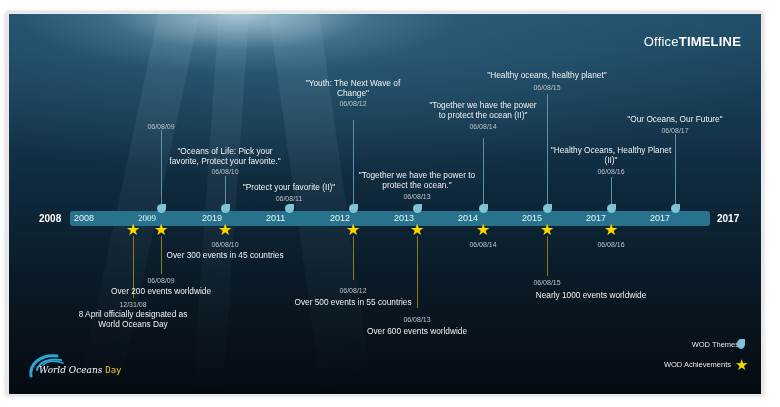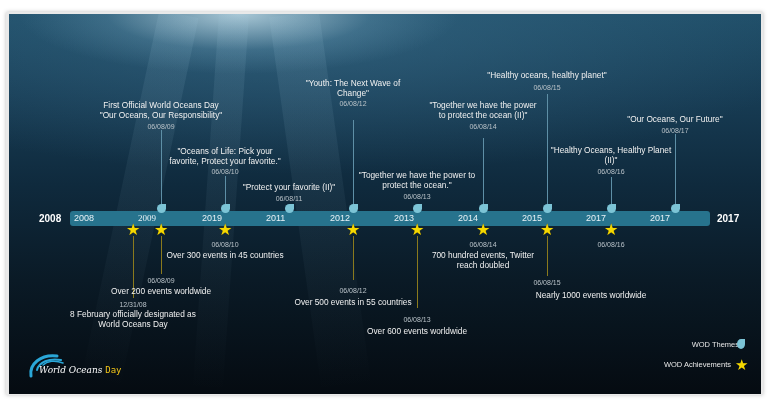--- a/index.html
+++ b/index.html
@@ -32,40 +32,37 @@
 </style>
 </head>
 <body>
 
 <div class="frame"></div>
 <div class="slide">
   <div class="ray" style="left:150px;width:40px;transform:rotate(12deg);"></div>
   <div class="ray" style="left:210px;width:30px;transform:rotate(4deg);"></div>
   <div class="ray" style="left:260px;width:50px;transform:rotate(-8deg);"></div>
 
+  <div class="brand"><span>Office</span><b>TIMELINE</b></div>
 
   <div class="axis-end" style="left:30px;">2008</div>
   <div class="axis-bar"></div>
   <div class="axis-end" style="left:708px;">2017</div>
   <div class="year" style="left:65px;">2008</div>
   <div class="year" style="left:129px;font-family:Liberation Serif, serif;">2009</div>
   <div class="year" style="left:193px;">2019</div>
   <div class="year" style="left:257px;">2011</div>
   <div class="year" style="left:321px;">2012</div>
   <div class="year" style="left:385px;">2013</div>
   <div class="year" style="left:449px;">2014</div>
   <div class="year" style="left:513px;">2015</div>
   <div class="year" style="left:577px;">2017</div>
   <div class="year" style="left:641px;">2017</div>
 
   <div class="vline" style="left:152px;top:116px;height:76px;"></div>
-  <div class="label" style="left:152px;top:86px;">
-      <div>First Official World Oceans Day</div>
-      <div>"Our Oceans, Our Responsibility"</div>
-    </div>
   <div class="date" style="left:152px;top:108px;">06/08/09</div>
   <div class="drop" style="left:148px;"></div>
 
   <div class="vline" style="left:216px;top:162px;height:30px;"></div>
   <div class="label" style="left:216px;top:132px;">
       <div>"Oceans of Life: Pick your</div>
       <div>favorite, Protect your favorite."</div>
     </div>
   <div class="date" style="left:216px;top:153px;">06/08/10</div>
   <div class="drop" style="left:212px;"></div>
@@ -118,21 +115,21 @@
   <div class="label" style="left:666px;top:100px;">
       <div>"Our Oceans, Our Future"</div>
     </div>
   <div class="date" style="left:666px;top:112px;">06/08/17</div>
   <div class="drop" style="left:662px;"></div>
 
   <div class="gline" style="left:124px;top:222px;height:62px;"></div>
   <div class="star" style="left:117px;">★</div>
   <div class="date" style="left:124px;top:286px;">12/31/08</div>
   <div class="label" style="left:124px;top:295px;">
-      <div>8 February officially designated as</div>
+      <div>8 April officially designated as</div>
       <div>World Oceans Day</div>
     </div>
 
   <div class="gline" style="left:152px;top:222px;height:38px;"></div>
   <div class="star" style="left:145px;">★</div>
   <div class="date" style="left:152px;top:262px;">06/08/09</div>
   <div class="label" style="left:152px;top:272px;">
       <div>Over 200 events worldwide</div>
     </div>
 
@@ -151,24 +148,20 @@
 
   <div class="gline" style="left:408px;top:222px;height:72px;"></div>
   <div class="star" style="left:401px;">★</div>
   <div class="date" style="left:408px;top:301px;">06/08/13</div>
   <div class="label" style="left:408px;top:312px;">
       <div>Over 600 events worldwide</div>
     </div>
 
   <div class="star" style="left:467px;">★</div>
   <div class="date" style="left:474px;top:226px;">06/08/14</div>
-  <div class="label" style="left:474px;top:236px;">
-      <div>700 hundred events, Twitter</div>
-      <div>reach doubled</div>
-    </div>
 
   <div class="gline" style="left:538px;top:222px;height:40px;"></div>
   <div class="star" style="left:531px;">★</div>
   <div class="date" style="left:538px;top:264px;">06/08/15</div>
   <div class="label" style="left:538px;top:276px;margin-left:44px;">
       <div>Nearly 1000 events worldwide</div>
     </div>
 
   <div class="star" style="left:595px;">★</div>
   <div class="date" style="left:602px;top:226px;">06/08/16</div>

